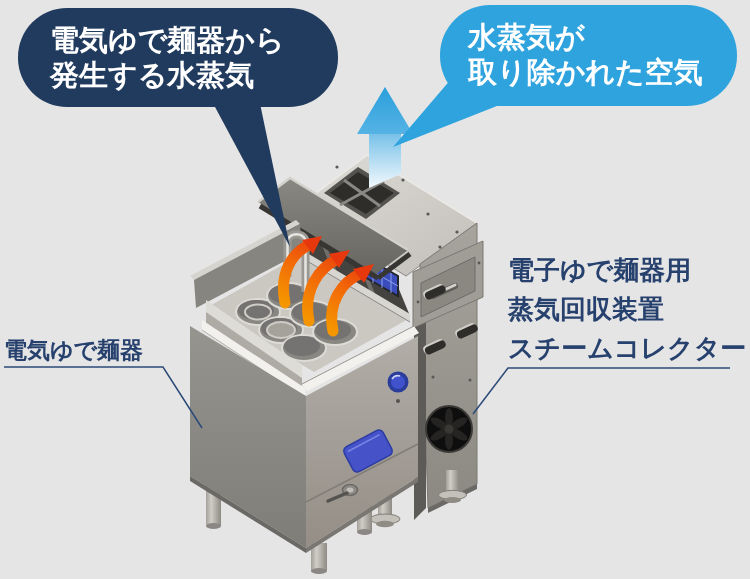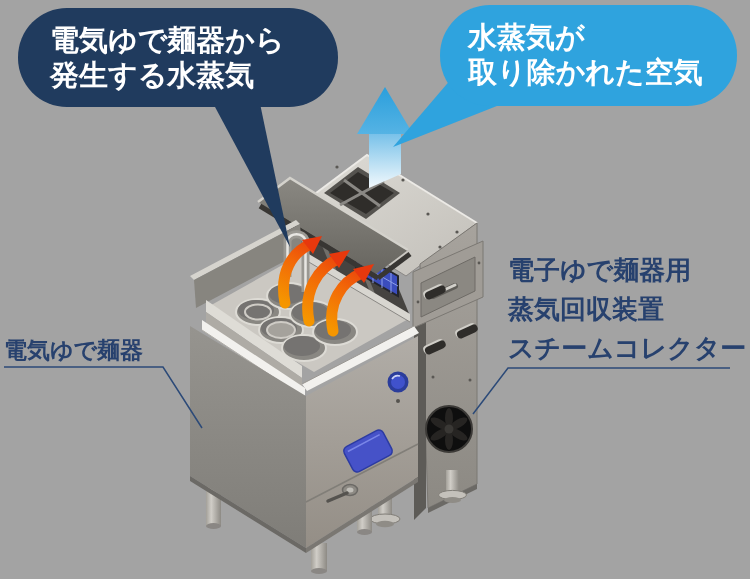--- a/index.html
+++ b/index.html
@@ -1,16 +1,16 @@
 <!DOCTYPE html>
 <html><head>
 <meta charset="utf-8">
 <style>
   html,body{margin:0;padding:0;background:#ffffff;}
-  .stage{position:relative;width:750px;height:579px;background:#a3a3a3;overflow:hidden;
+  .stage{position:relative;width:750px;height:579px;background:#e5e5e5;overflow:hidden;
          font-family:"Liberation Sans","DejaVu Sans",sans-serif;}
   svg{display:block;}
   text{font-family:"Liberation Sans","DejaVu Sans",sans-serif;}
   .bubble-text{font-size:29px;font-weight:700;}
   .label-text{font-weight:600;}
 </style>
 </head>
 <body>
 
 <div class="stage">

